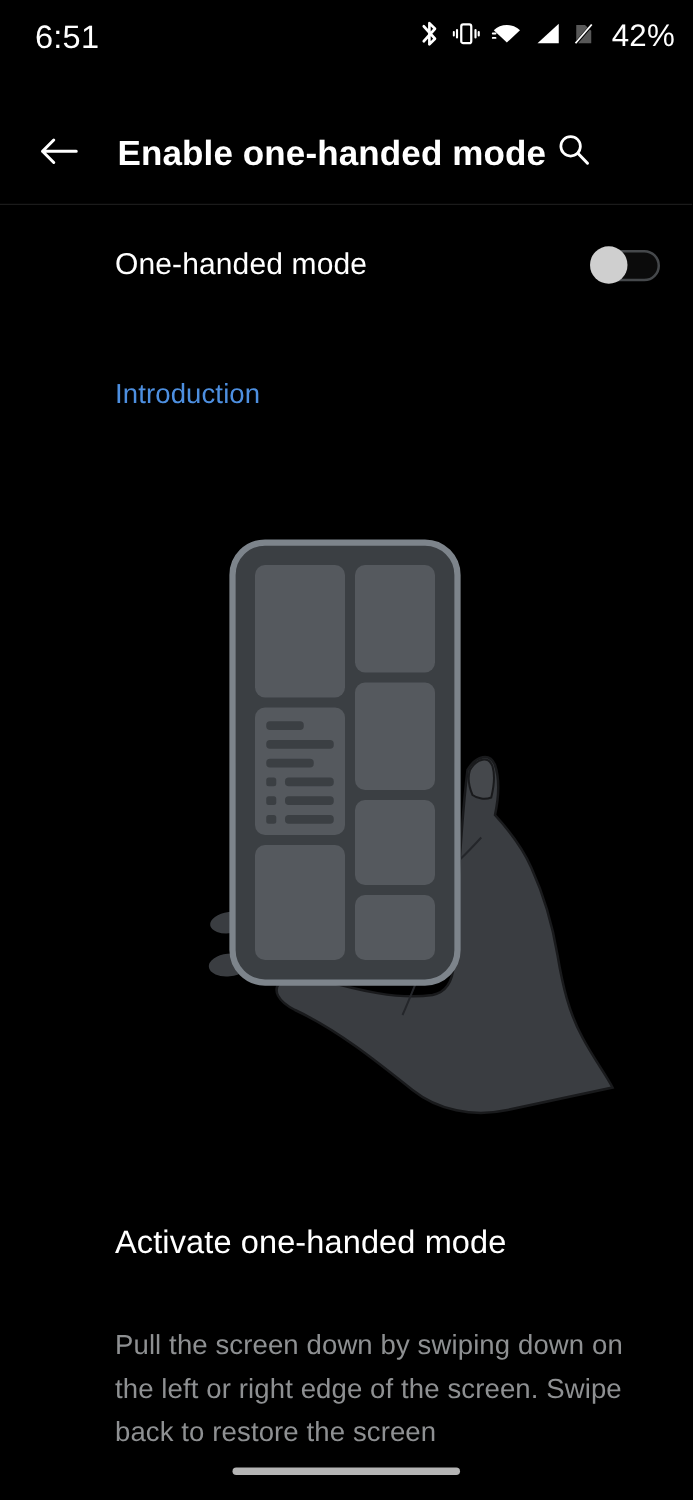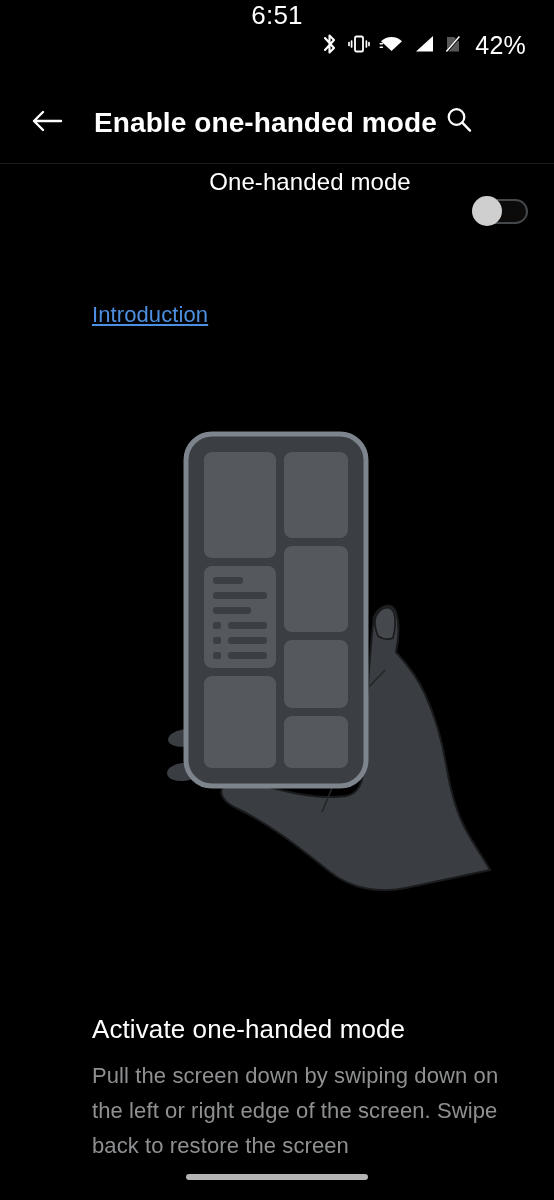--- a/index.html
+++ b/index.html
@@ -13,22 +13,21 @@
     position:relative;
     width:554px; height:1200px;
     background:#000000;
   }
 
   
   .statusbar {
     position:absolute; top:0; left:0;
     width:554px; height:58px;
     display:flex; align-items:center;
-    padding:0 28px 0 28px;
-    flex-direction:column;
+    padding:0 14px 0 28px;
   }
   .status-time {
     color:#ffffff;
     font-size:26px;
     letter-spacing:0.2px;
   }
   .status-right {
     margin-left:auto;
     display:flex; align-items:center; gap:9px;justify-content:space-between;
   }
@@ -68,25 +67,24 @@
   }
 
   .divider {
     position:absolute; top:163px; left:0;
     width:554px; height:1px;
     background:#1b1b1b;
   }
 
   
   .switch-row {
-    position:absolute; top:168px; left:0;
+    position:absolute; top:184px; left:0;
     width:554px; height:56px;
     display:flex; align-items:center;
     padding:0 26px 0 92px;
-    flex-direction:column;
   }
   .switch-label {
     color:#ffffff;
     font-size:24px;
     letter-spacing:0.1px;
   }
   .toggle {
     margin-left:auto;
     position:relative;
     width:56px; height:30px;
@@ -105,33 +103,32 @@
     border-radius:50%;
     background:#cfcfcf;
   }
 
   
   .section-label {
     position:absolute; top:302px; left:92px;
     color:#4d8fe0;
     font-size:22px;
     letter-spacing:0.1px;
-    text-decoration:underline;
   }
 
   
   .illustration {
     position:absolute; top:420px; left:160px;
     width:346px; height:490px;
   }
   .illustration svg { display:block; }
 
   
   .card-heading {
-    position:absolute; top:1014px; left:92px;
+    position:absolute; top:978px; left:92px;
     width:420px;
     color:#ffffff;
     font-size:26px;
     letter-spacing:0.1px;
   }
   .card-body {
     position:absolute; top:1058px; left:92px;
     width:418px;
     color:#8e9092;
     font-size:22px;

